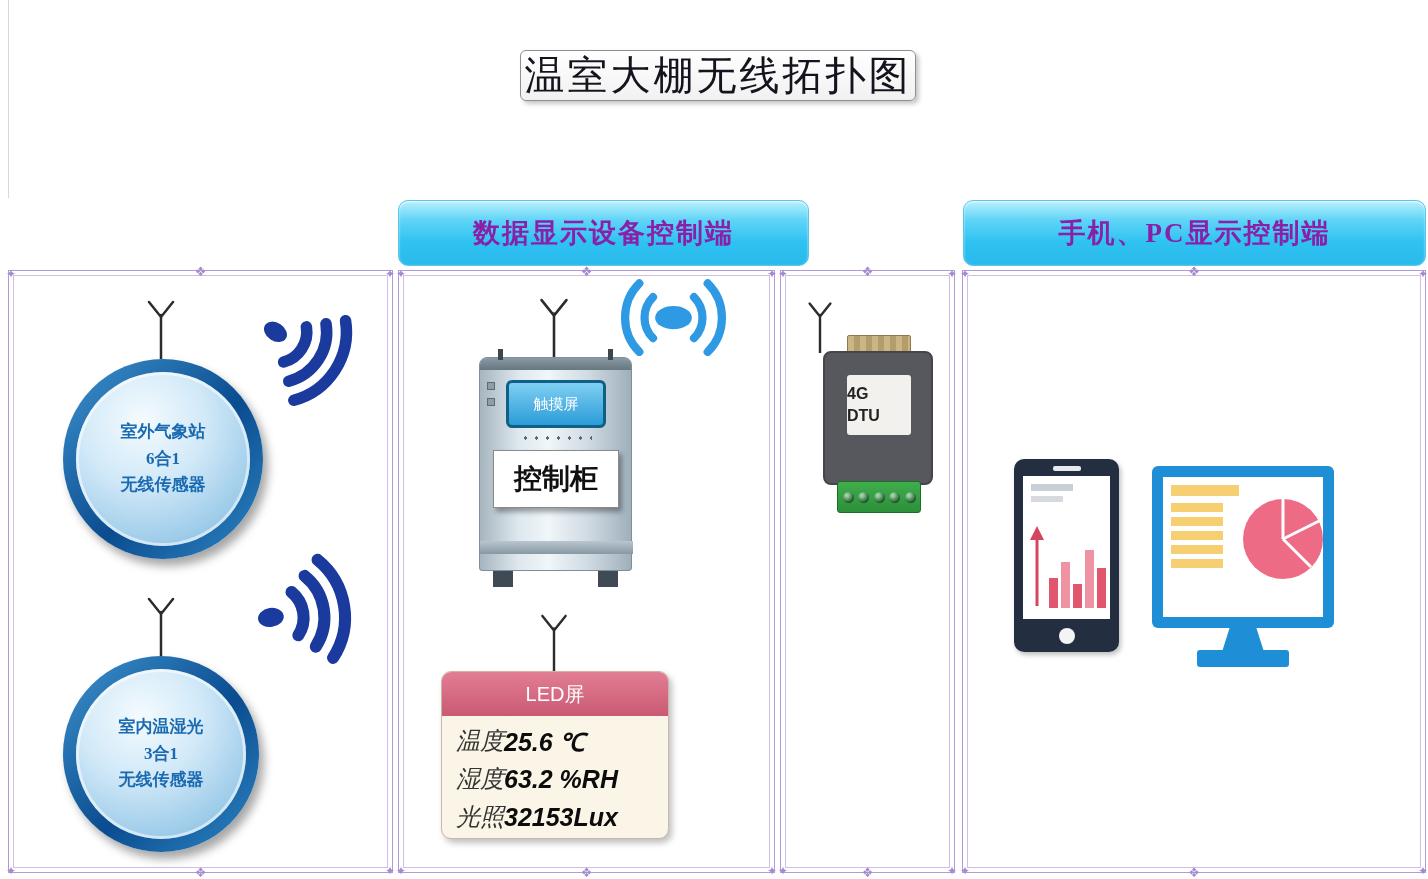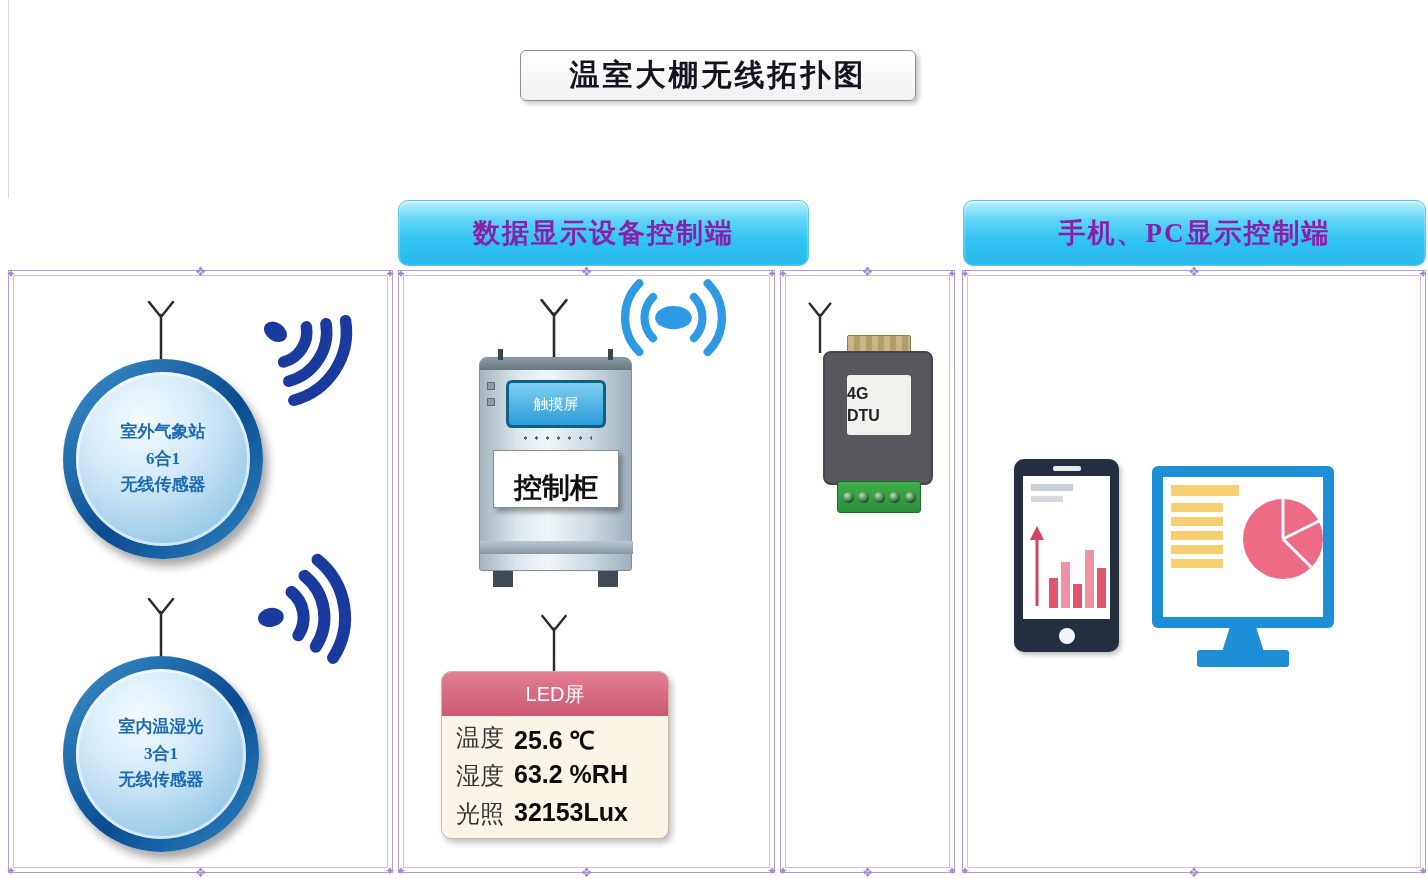--- a/index.html
+++ b/index.html
@@ -9,22 +9,22 @@
   #canvas { position:relative; width:1428px; height:879px; background:#fff; }
 
   .canvas-edge { left:8px; top:0; width:1px; height:198px; background:#d8d8d8; }
 
   
   .title-box { left:520px; top:50px; width:396px; height:51px;
     background:linear-gradient(180deg,#ffffff,#f1f1f1);
     border:1px solid #8f8f8f; border-radius:6px;
     box-shadow:3px 3px 4px rgba(0,0,0,.22);
     display:flex; align-items:center; justify-content:center; }
-  .title-box span { font-family:"Liberation Serif", serif; font-weight:700;
-    font-size:30px; letter-spacing:3px; color:#14141e; }
+  .title-box span { font-family:"Liberation Serif", serif; font-weight:400;
+    font-size:40px; letter-spacing:3px; color:#14141e; }
 
   
   .hdr { top:200px; height:66px; border-radius:10px;
     background:linear-gradient(180deg,#b9f0fc 0%, #5fd4f7 30%, #2ec2f1 65%, #2ab9ec 100%);
     border:1px solid #57c8ea; box-shadow:inset 0 1px 2px rgba(255,255,255,.8);
     display:flex; align-items:center; justify-content:center; }
   .hdr span { font-family:"Liberation Serif", serif; font-weight:700;
     font-size:27px; color:#8a1fa8; letter-spacing:2px; }
   .hdr1 { left:8px;   width:385px; }
   .hdr2 { left:398px; width:411px; }
@@ -73,34 +73,34 @@
   .cab-screen { position:absolute; left:26px; top:22px; width:100px; height:48px;
     background:linear-gradient(180deg,#7fd0f2,#2b9bd8); border:3px solid #0f5f86;
     border-radius:6px; color:#fff; font-size:15px;
     display:flex; align-items:center; justify-content:center;
     font-family:"Liberation Serif", serif; }
   .cab-dots { position:absolute; left:40px; top:77px; width:72px; height:6px;
     background-image:radial-gradient(circle,#5a6a74 1.5px, transparent 1.7px);
     background-size:11px 6px; background-repeat:repeat-x; }
   .cab-label { position:absolute; left:13px; top:92px; width:126px; height:58px;
     background:#fff; border:1px solid #8a8a8a; box-shadow:3px 4px 5px rgba(0,0,0,.35);
-    display:flex; align-items:flex-end; justify-content:center;
+    display:flex; align-items:center; justify-content:center;
     font-family:"Liberation Serif", serif; font-weight:700; font-size:28px; color:#101010; }
   .cab-vent { position:absolute; left:7px; width:8px; height:8px;
     background:#8e9ea9; border:1px solid #5c6b76; }
   .cab-foot { position:absolute; bottom:0; width:20px; height:16px; background:#3f4a55; }
 
   
   .led { left:42px; top:400px; width:228px; height:168px; border-radius:10px;
     overflow:hidden; border:1px solid #c9b8a6; background:#fbf5e7;
     box-shadow:3px 4px 6px rgba(0,0,0,.25); }
   .led-h { height:44px; background:linear-gradient(180deg,#e27e93,#c95a73);
     color:#fff; font-size:20px; display:flex; align-items:center; justify-content:center; }
   .led-rows { padding:6px 14px 0 14px; }
-  .led-row { display:flex; align-items:flex-start; gap:10px; height:38px; }
+  .led-row { display:flex; align-items:center; height:38px;font-style:italic; }
   .led-row .lab { font-family:"Liberation Serif", serif; font-size:24px; color:#333; }
   .led-row .val { font-weight:700; font-size:25px; color:#0c0c0c; }
 
   
   .dtu-conn { left:66px; top:64px; width:64px; height:21px;
     background:repeating-linear-gradient(90deg,#cbb584 0 6px,#b49d6c 6px 12px);
     border:1px solid #8d7a4e; border-radius:2px; }
   .dtu-body { left:42px; top:80px; width:110px; height:134px;
     background:#56585d; border:2px solid #44464b; border-radius:8px; }
   .dtu-screen { position:absolute; left:22px; top:22px; width:64px; height:60px;

